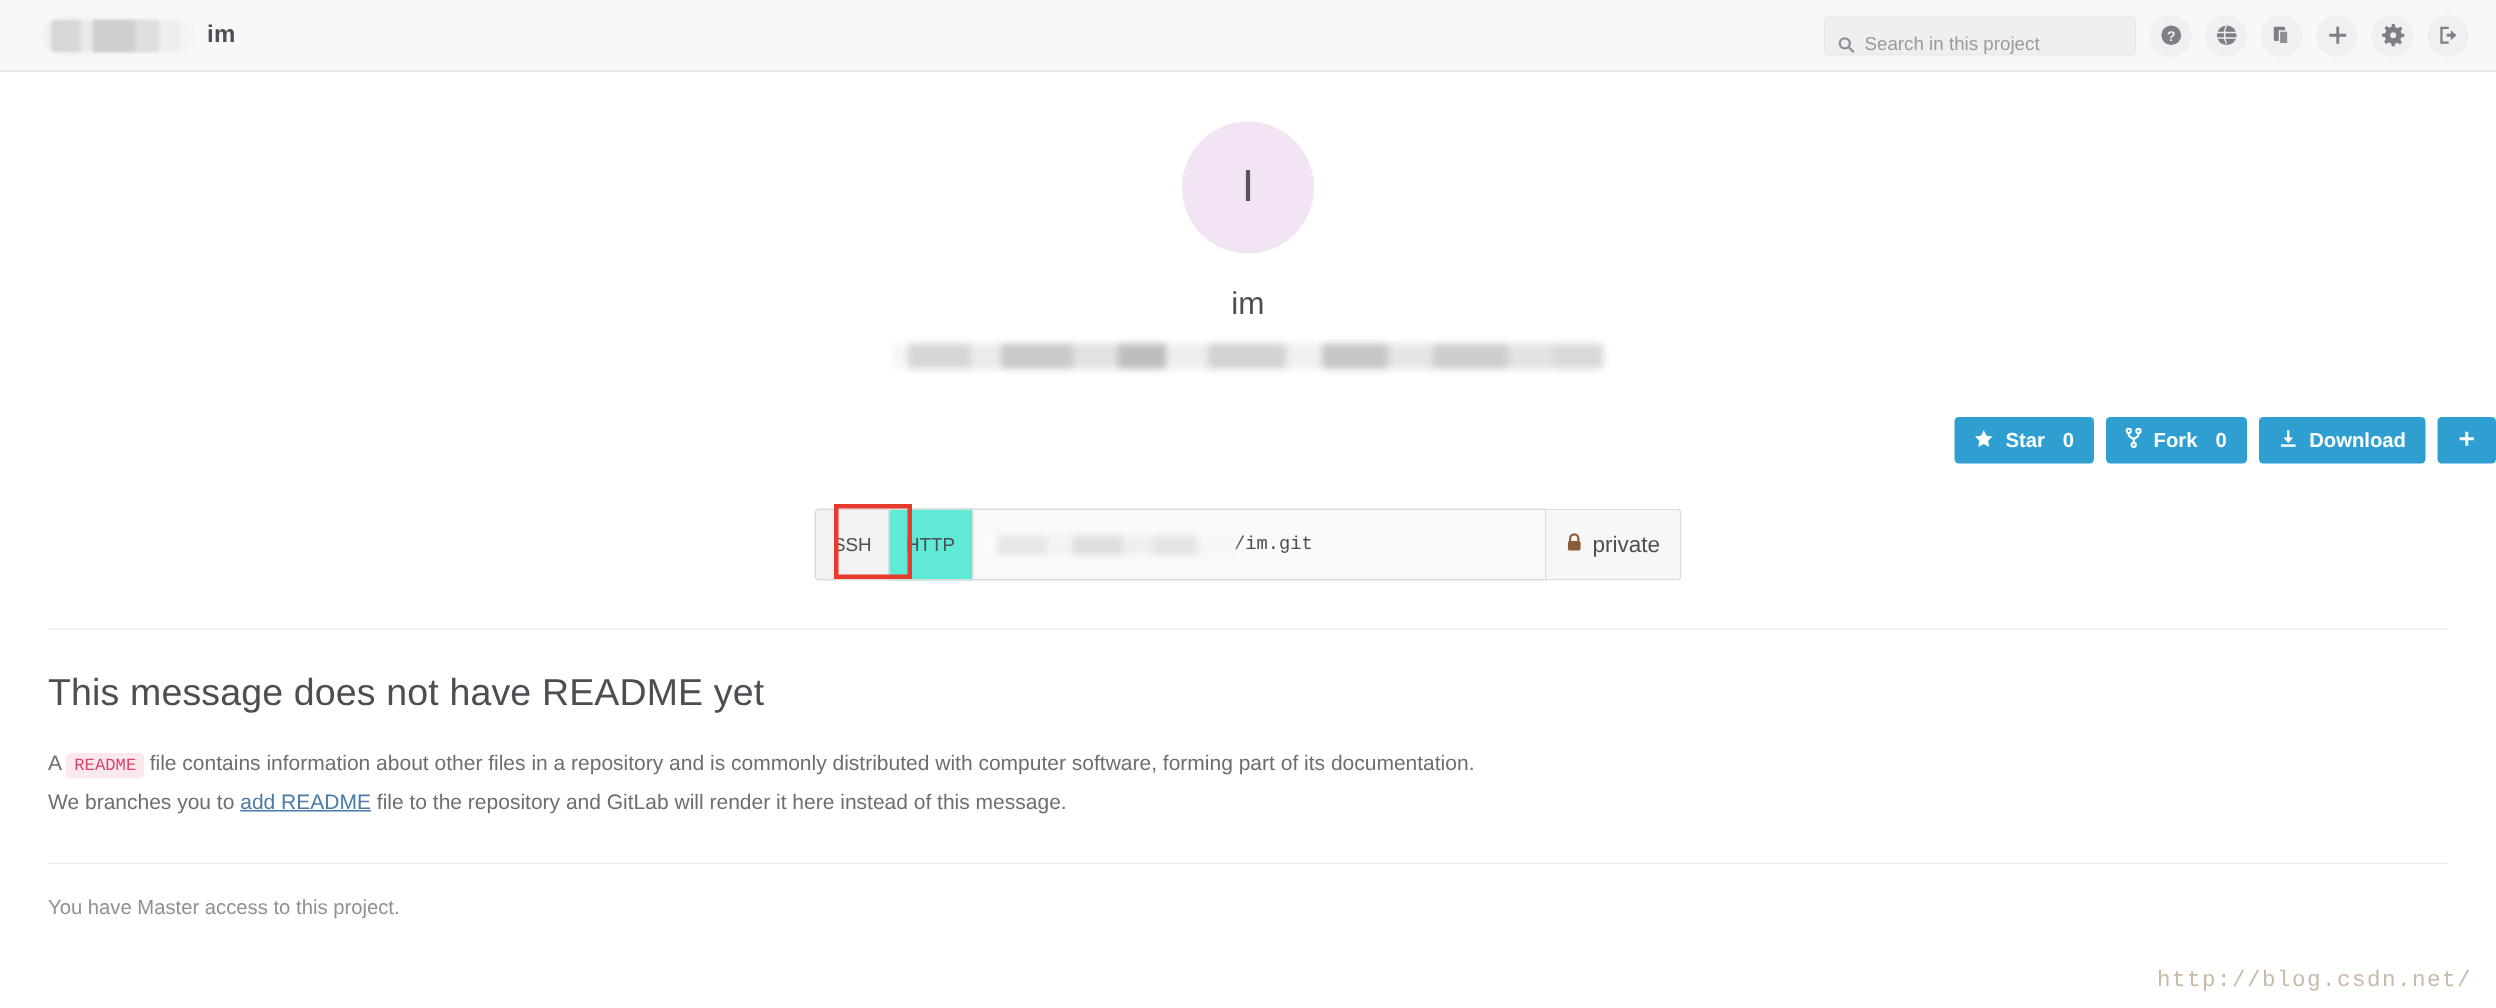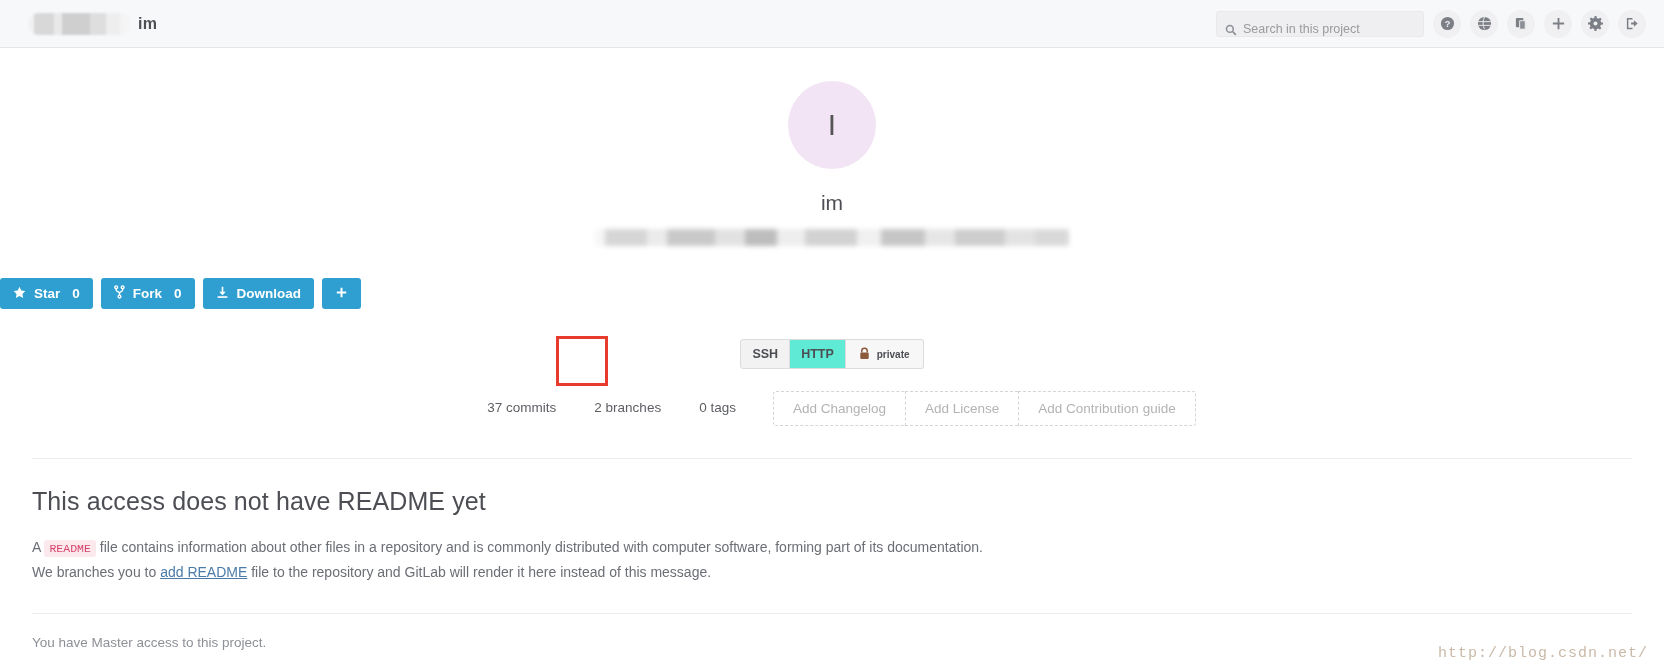--- a/index.html
+++ b/index.html
@@ -132,21 +132,21 @@
         #e3e3e3 410px,#e3e3e3 440px,
         #d9d9d9 440px,#d9d9d9 474px);
     filter: blur(2.4px);
     border-radius: 3px;
   }
 
   
   .actions {
     margin-top: 32px;
     display: flex;
-    justify-content: flex-start;
+    justify-content: flex-end;
     gap: 8px;
   }
   .btn-blue {
     background: #2e9fd0;
     color: #fff;
     border: none;
     border-radius: 3px;
     height: 31px;
     padding: 0 13px;
     font-size: 13.5px;
@@ -163,22 +163,21 @@
   
   .clone-wrap {
     margin-top: 30px;
     display: flex;
     justify-content: center;
     position: relative;
   }
   .clone-group {
     display: flex;
     align-items: stretch;
-    height: 30px;
-    font-weight: bold;
+    height: 48px;
   }
   .seg {
     background: #f2f2f2;
     border: 1px solid #dcdcdc;
     font-size: 12.5px;
     color: #4c4e54;
     display: flex;
     align-items: center;
     padding: 0 11px;
     cursor: pointer;
@@ -217,21 +216,21 @@
   .url-tail { white-space: nowrap; }
   .visibility {
     border: 1px solid #dcdcdc;
     border-left: none;
     border-radius: 0 3px 3px 0;
     background: #f7f7f7;
     display: flex;
     align-items: center;
     gap: 7px;
     padding: 0 13px;
-    font-size: 10px;
+    font-size: 15px;
     color: #4c4e54;
   }
   .redbox {
     position: absolute;
     border: 3px solid #e83b2e;
     pointer-events: none;
   }
 
   
   .stats {
@@ -431,47 +430,43 @@
             <path d="M6.8 2.2h2.4v4.6h4.6v2.4H9.2v4.6H6.8V9.2H2.2V6.8h4.6z" fill="#ffffff"></path>
           </svg>
       </span>
     </button>
   </div>
 
   <div class="clone-wrap">
     <div class="clone-group">
       <div class="seg first">SSH</div>
       <div class="seg active">HTTP</div>
+      <div class="clone-url">
+        <span class="url-redact"></span>
+        <span class="url-tail">/im.git</span>
+      </div>
       <div class="visibility">
         <span>
           <svg width="11" height="13" viewBox="0 0 12 14">
               <path d="M3 6V4.2A3 3 0 0 1 9 4.2V6" stroke="#8a5a3b" stroke-width="1.6" fill="none"></path>
               <rect x="1.4" y="6" width="9.2" height="7" rx="1.2" fill="#8a5a3b"></rect>
             </svg>
         </span>
         <span>private</span>
       </div>
     </div>
     <div class="redbox" style="left:556px; top:-3px; width:52px; height:50px;"></div>
   </div>
 
-  <div class="stats">
-    <div class="stat stat-link">37 commits</div>
-    <div class="stat stat-link">2 branches</div>
-    <div class="stat stat-link">0 tags</div>
-    <div class="dashbtn first">Add Changelog</div>
-    <div class="dashbtn">Add License</div>
-    <div class="dashbtn last">Add Contribution guide</div>
-  </div>
 </div>
 
 <div class="divider"></div>
 
 <div class="readme">
-  <h2>This access does not have README yet</h2>
+  <h2>This message does not have README yet</h2>
   <p>
     <span>A</span>
     <span class="code-chip">README</span>
     <span>file contains information about other files in a repository and is commonly distributed with computer software, forming part of its documentation.</span>
   </p>
   <p class="second">
     <span>We branches you to</span>
     <span class="inline-link">add README</span>
     <span>file to the repository and GitLab will render it here instead of this message.</span>
   </p>

